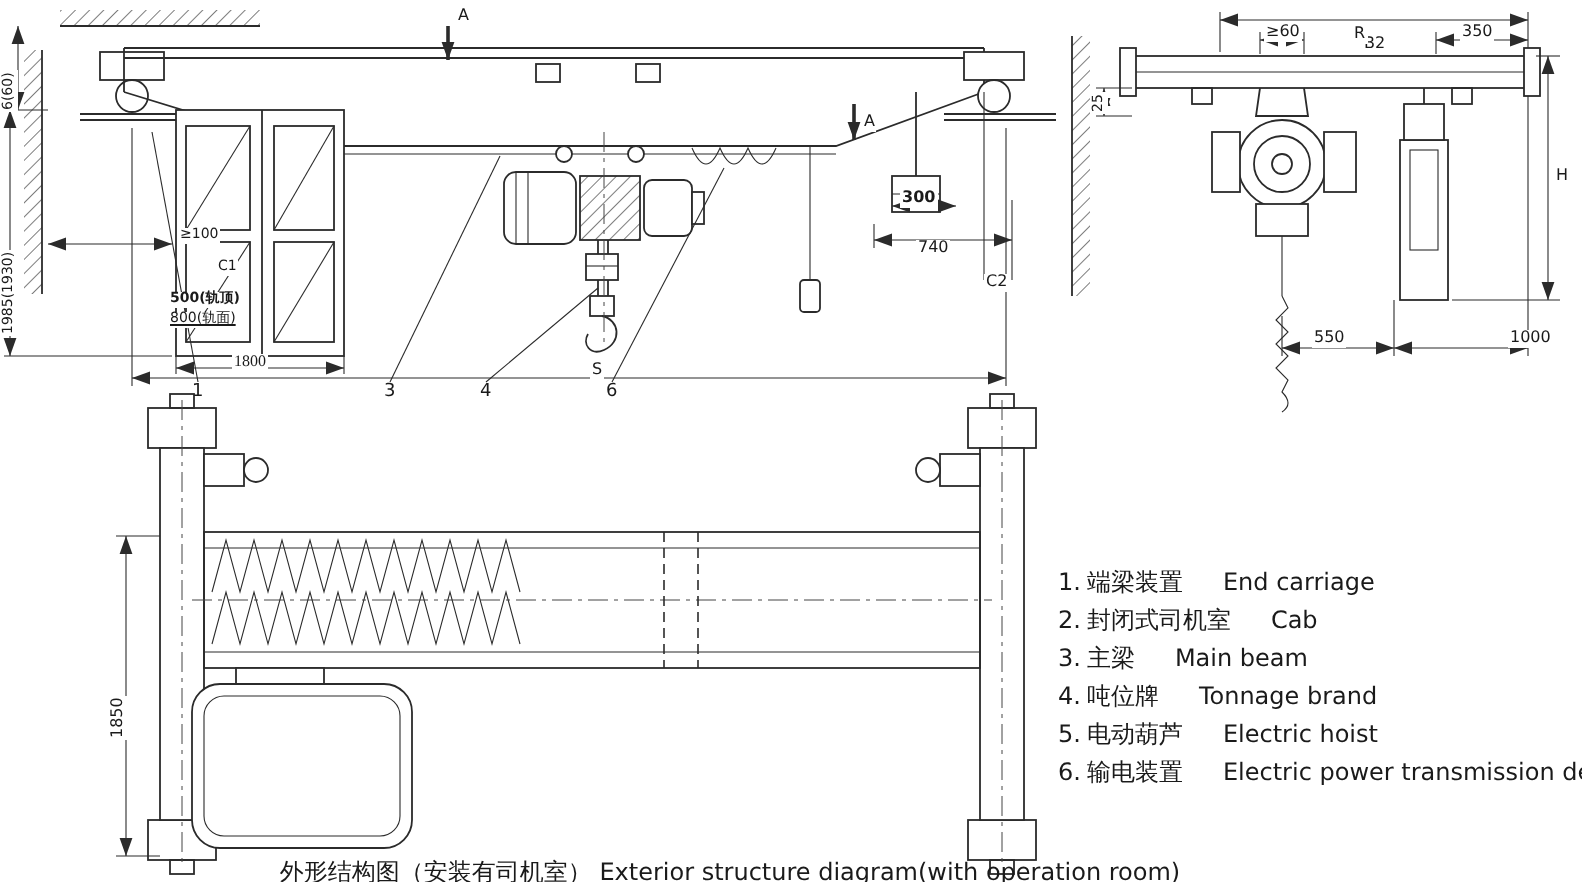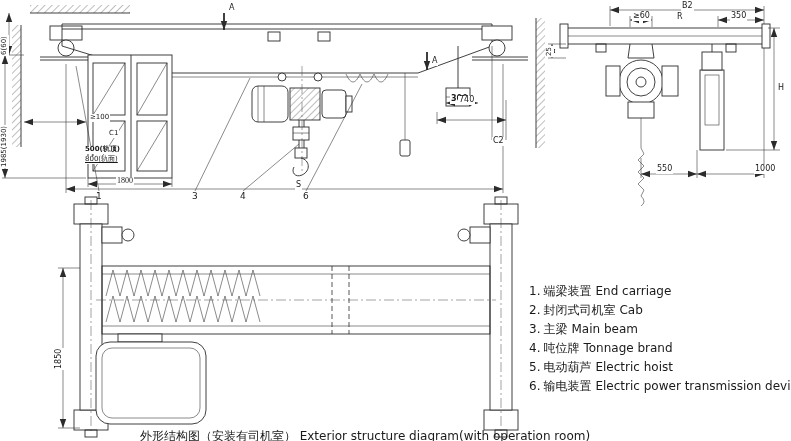--- a/index.html
+++ b/index.html
@@ -16,21 +16,21 @@
   #art .dsh{stroke-dasharray:5 3;stroke-width:.8;}
   #art pattern line{stroke:#444;stroke-width:.7;}
   #art marker path{fill:#2b2b2b;stroke:none;}
   .lb{position:absolute;font-size:8px;line-height:1.1;background:#fff;padding:0 1px;white-space:nowrap;}
   .lb7{font-size:7px;}
   .rot{transform:rotate(-90deg);transform-origin:0 0;}
   .callout{font-size:9px;background:transparent;}
   .legend{position:absolute;left:529px;top:283px;font-size:12px;}
   .legend .row{height:19px;white-space:nowrap;}
   .legend .n{margin-right:3px;}
-  .legend .en{margin-left:4px;}
+  .legend .en{margin-left:20px;}
   .caption{position:absolute;left:135px;top:428px;width:460px;text-align:center;
            font-size:12px;white-space:nowrap;}
 </style>
 </head>
 <body>
 
 <div id="page">
 
 <svg id="art" width="791" height="441" viewBox="0 0 791 441">
   <defs>
@@ -261,27 +261,27 @@
 </svg>
 
 <span class="lb" style="left:228px;top:4px;">A</span>
 <span class="lb" style="left:431px;top:57px;">A</span>
 <span class="lb lb7" style="left:89px;top:114px;">≥100</span>
 <span class="lb lb7" style="left:108px;top:130px;">C1</span>
 <span class="lb lb7" style="left:84px;top:146px;font-weight:bold;">500(轨顶)</span>
 <span class="lb lb7" style="left:84px;top:156px;text-decoration:underline;">800(轨面)</span>
 <span class="lb" style="left:116px;top:177px;font-family:Liberation Serif, serif;">1800</span>
 <span class="lb" style="left:450px;top:95px;font-weight:bold;">300</span>
-<span class="lb" style="left:458px;top:96px;">740</span>
+<span class="lb" style="left:458px;top:120px;">740</span>
 <span class="lb" style="left:492px;top:127px;margin-top:10px;">C2</span>
 <span class="lb" style="left:295px;top:181px;">S</span>
 <span class="lb lb7 rot" style="left:1px;top:56px;">6(60)</span>
 <span class="lb lb7 rot" style="left:1px;top:168px;">1985(1930)</span>
 
-<span class="lb" style="left:681px;top:2px;">B2</span>
+<span class="lb" style="left:681px;top:18px;">B2</span>
 <span class="lb" style="left:676px;top:13px;">R</span>
 <span class="lb" style="left:730px;top:12px;">350</span>
 <span class="lb" style="left:632px;top:12px;">≥60</span>
 <span class="lb lb7 rot" style="left:546px;top:57px;">25</span>
 <span class="lb" style="left:656px;top:165px;">550</span>
 <span class="lb" style="left:718px;top:165px;margin-left:36px;">1000</span>
 <span class="lb" style="left:777px;top:84px;">H</span>
 
 <span class="lb rot" style="left:55px;top:370px;">1850</span>
 <span class="lb callout" style="left:95px;top:192px;">1</span>

